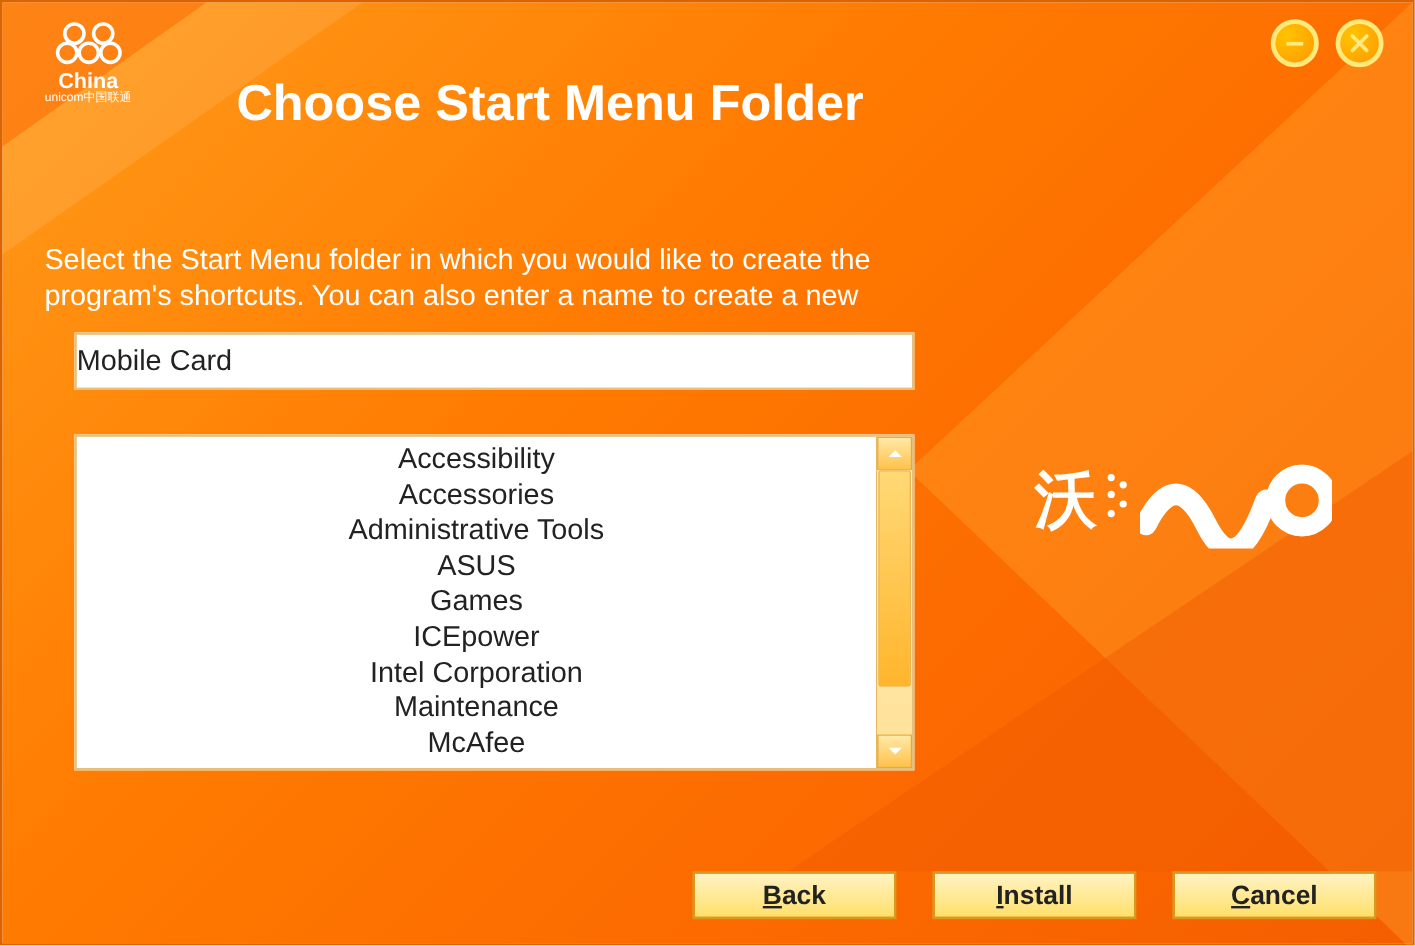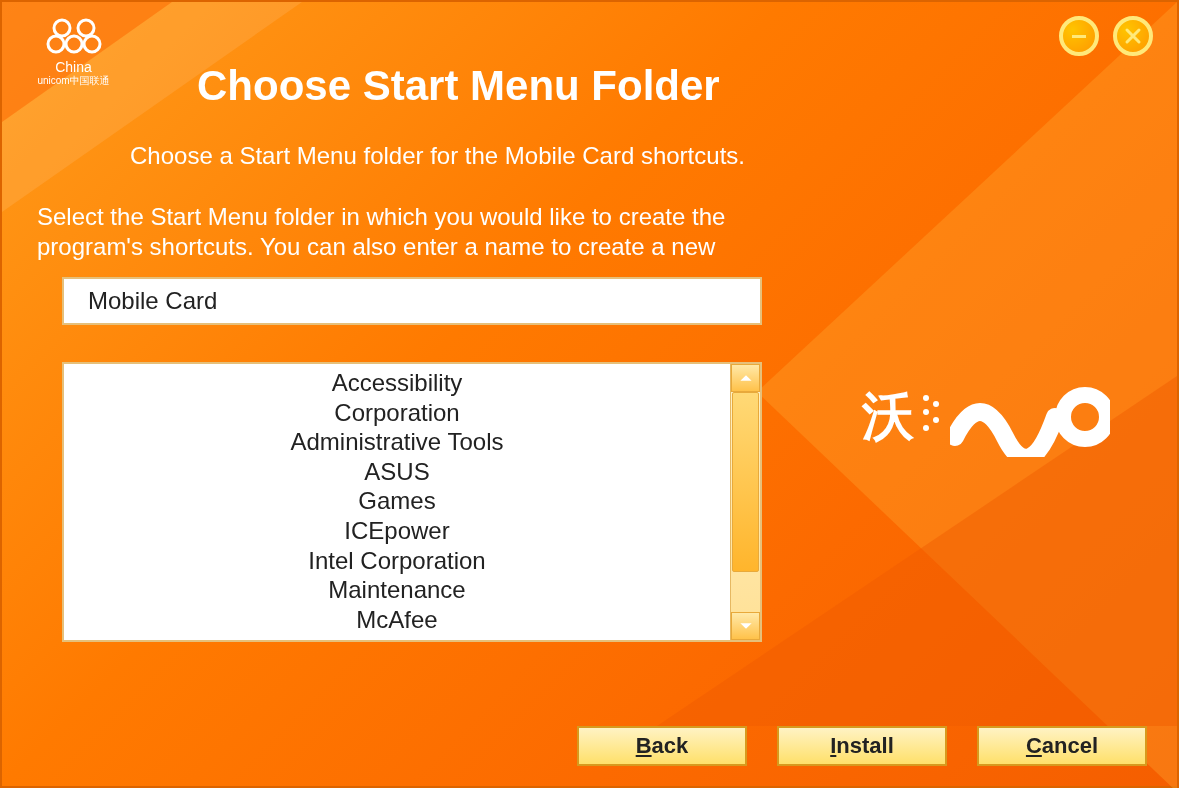--- a/index.html
+++ b/index.html
@@ -55,21 +55,21 @@
   }
   
   .logo {
     position: absolute;
     top: 12px; left: 14px;
     color: #fff;
     text-align: center;
     width: 115px;
   }
   .logo svg { display: block; margin: 0 auto 2px auto; }
-  .logo-text { font-size: 14px; line-height: 14px; }
+  .logo-text { font-size: 18px; line-height: 14px; font-weight: bold; }
   .logo-sub { font-size: 10px; }
   
   .wo-logo {
     position: absolute;
     top: 355px; right: 55px;
     width: 260px; height: 120px;
     color: #fff;
     display: flex;
     align-items: center;
     gap: 8px;
@@ -108,21 +108,21 @@
     color: #fff; font-size: 24px;
     width: 700px; line-height: 1.25;
   }
   .folder-input {
     position: absolute;
     top: 275px; left: 60px;
     width: 700px; height: 48px;
     background: #fff;
     border: 2px solid #e6c07a;
     font-size: 24px;
-    padding: 6px 24px;
+    padding: 6px 0;
     color: #222;
     font-family: inherit;
     outline: none;
   }
   .list-wrap {
     position: absolute;
     top: 360px; left: 60px;
     width: 700px; height: 280px;
     background: #fff;
     border: 2px solid #e6c07a;
@@ -212,29 +212,28 @@
         </svg>
     </div>
     <div class="win-btn">
       <svg viewBox="0 0 20 20">
           <path d="M4 4l12 12M16 4L4 16" stroke="#ffe97a" stroke-width="3" stroke-linecap="round"></path>
         </svg>
     </div>
   </div>
 
   <div class="title">Choose Start Menu Folder</div>
-  <div class="subtitle">Choose a Start Menu folder for the Mobile Card shortcuts.</div>
   <div class="instruction">Select the Start Menu folder in which you would like to create the program's shortcuts. You can also enter a name to create a new</div>
 
   <input class="folder-input" value="Mobile Card" style="">
 
   <div class="list-wrap">
     <div class="list-inner" id="list-inner">
         <div class="list-item">Accessibility</div>
-        <div class="list-item">Corporation</div>
+        <div class="list-item">Accessories</div>
         <div class="list-item">Administrative Tools</div>
         <div class="list-item">ASUS</div>
         <div class="list-item">Games</div>
         <div class="list-item">ICEpower</div>
         <div class="list-item">Intel Corporation</div>
         <div class="list-item">Maintenance</div>
         <div class="list-item">McAfee</div>
       </div>
     <div class="scrollbar">
       <div class="scroll-btn">

